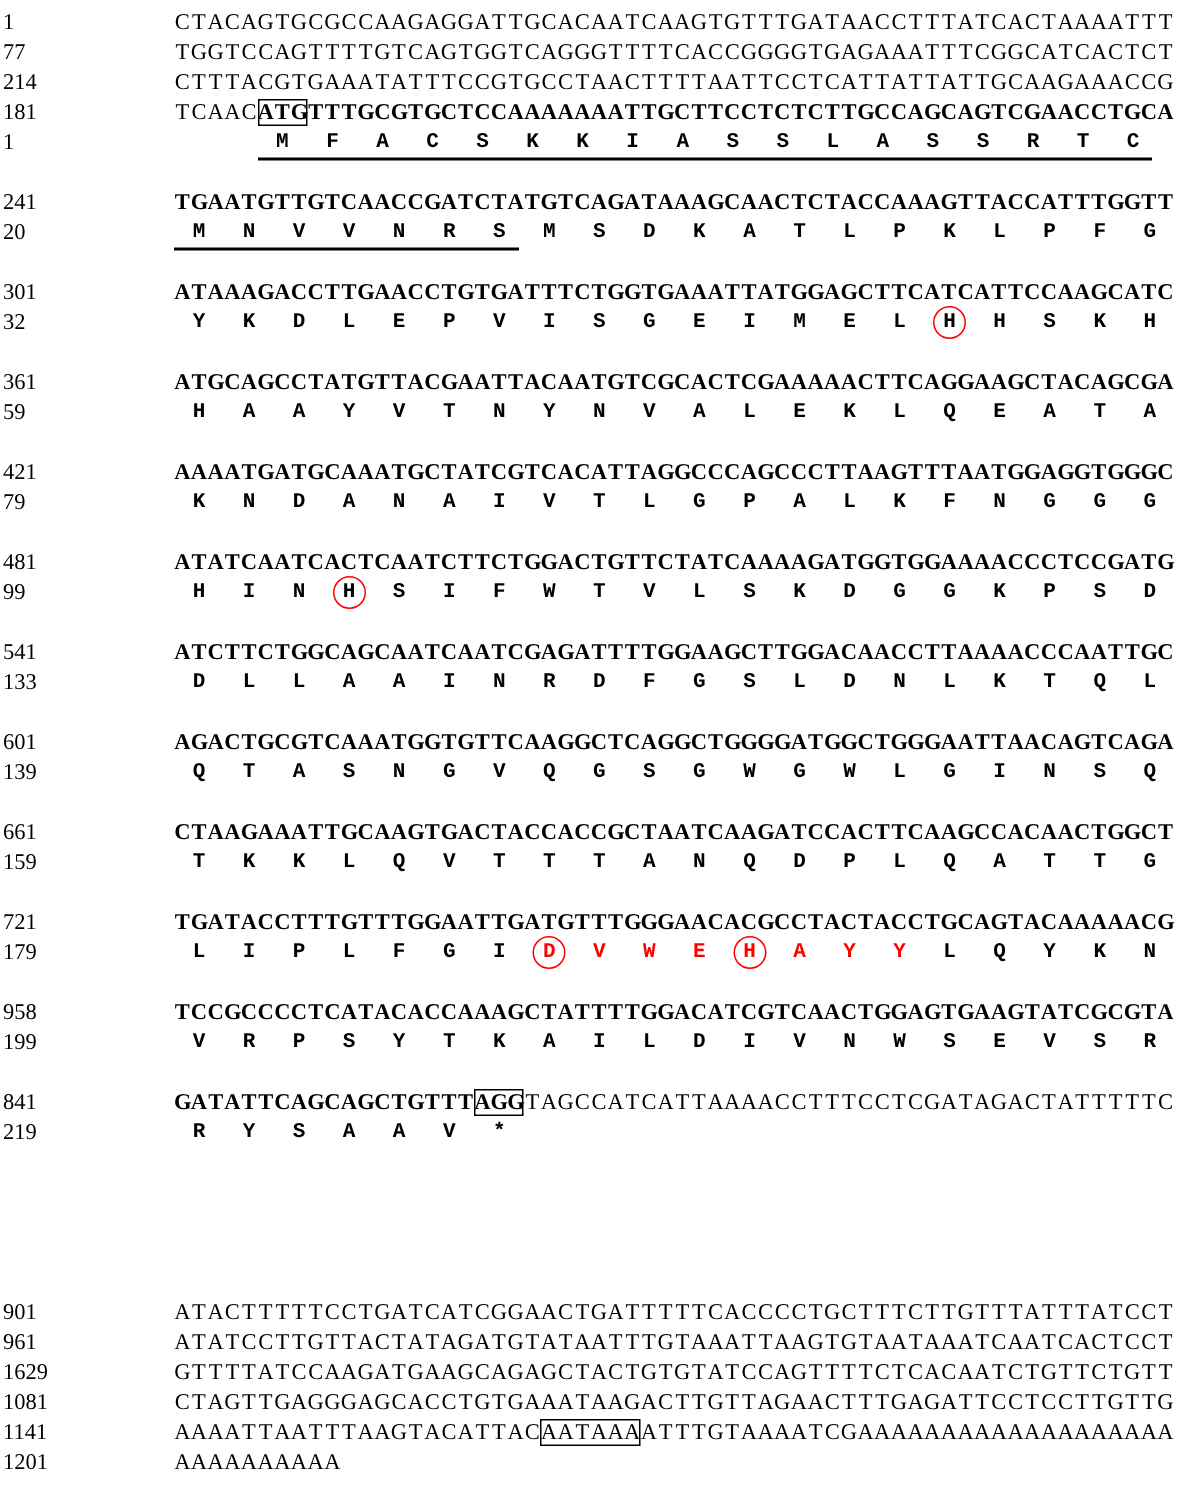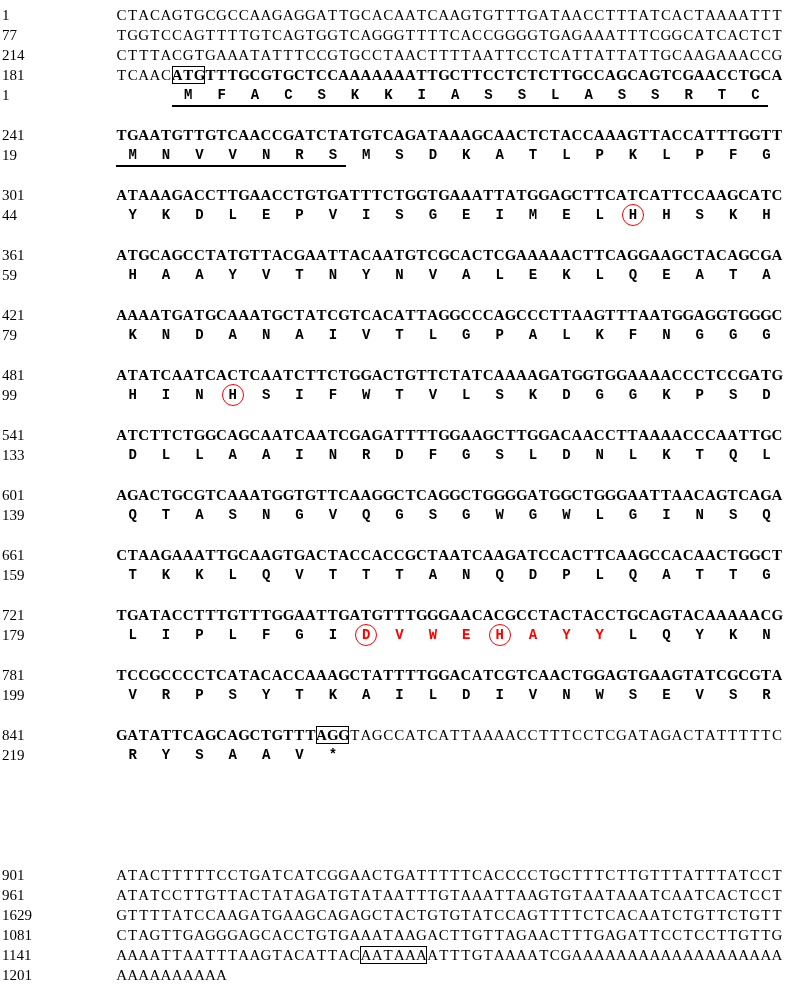--- a/index.html
+++ b/index.html
@@ -57,21 +57,21 @@
         <span class="res" style="left: 589.36px;">T</span>
         <span class="res" style="left: 622.72px;">C</span>
         <div class="uline" style="left: 55.6px; width: 596.48px; top: 19px;"></div>
       </div>
     </div>
     <div class="row" style="top: 126px; width: 788px;">
       <span class="num">241</span>
       <span class="seq"><span class="ch" style="font-weight: bold;">T</span><span class="ch" style="font-weight: bold;">G</span><span class="ch" style="font-weight: bold;">A</span><span class="ch" style="font-weight: bold;">A</span><span class="ch" style="font-weight: bold;">T</span><span class="ch" style="font-weight: bold;">G</span><span class="ch" style="font-weight: bold;">T</span><span class="ch" style="font-weight: bold;">T</span><span class="ch" style="font-weight: bold;">G</span><span class="ch" style="font-weight: bold;">T</span><span class="ch" style="font-weight: bold;">C</span><span class="ch" style="font-weight: bold;">A</span><span class="ch" style="font-weight: bold;">A</span><span class="ch" style="font-weight: bold;">C</span><span class="ch" style="font-weight: bold;">C</span><span class="ch" style="font-weight: bold;">G</span><span class="ch" style="font-weight: bold;">A</span><span class="ch" style="font-weight: bold;">T</span><span class="ch" style="font-weight: bold;">C</span><span class="ch" style="font-weight: bold;">T</span><span class="ch" style="font-weight: bold;">A</span><span class="ch" style="font-weight: bold;">T</span><span class="ch" style="font-weight: bold;">G</span><span class="ch" style="font-weight: bold;">T</span><span class="ch" style="font-weight: bold;">C</span><span class="ch" style="font-weight: bold;">A</span><span class="ch" style="font-weight: bold;">G</span><span class="ch" style="font-weight: bold;">A</span><span class="ch" style="font-weight: bold;">T</span><span class="ch" style="font-weight: bold;">A</span><span class="ch" style="font-weight: bold;">A</span><span class="ch" style="font-weight: bold;">A</span><span class="ch" style="font-weight: bold;">G</span><span class="ch" style="font-weight: bold;">C</span><span class="ch" style="font-weight: bold;">A</span><span class="ch" style="font-weight: bold;">A</span><span class="ch" style="font-weight: bold;">C</span><span class="ch" style="font-weight: bold;">T</span><span class="ch" style="font-weight: bold;">C</span><span class="ch" style="font-weight: bold;">T</span><span class="ch" style="font-weight: bold;">A</span><span class="ch" style="font-weight: bold;">C</span><span class="ch" style="font-weight: bold;">C</span><span class="ch" style="font-weight: bold;">A</span><span class="ch" style="font-weight: bold;">A</span><span class="ch" style="font-weight: bold;">A</span><span class="ch" style="font-weight: bold;">G</span><span class="ch" style="font-weight: bold;">T</span><span class="ch" style="font-weight: bold;">T</span><span class="ch" style="font-weight: bold;">A</span><span class="ch" style="font-weight: bold;">C</span><span class="ch" style="font-weight: bold;">C</span><span class="ch" style="font-weight: bold;">A</span><span class="ch" style="font-weight: bold;">T</span><span class="ch" style="font-weight: bold;">T</span><span class="ch" style="font-weight: bold;">T</span><span class="ch" style="font-weight: bold;">G</span><span class="ch" style="font-weight: bold;">G</span><span class="ch" style="font-weight: bold;">T</span><span class="ch" style="font-weight: bold;">T</span></span>
     </div>
     <div class="row" style="top: 146px; width: 788px;">
-      <span class="num">19</span>
+      <span class="num">20</span>
       <div class="aa" style="width: 680px;">
         <span class="res" style="left: 0px;">M</span>
         <span class="res" style="left: 33.36px;">N</span>
         <span class="res" style="left: 66.72px;">V</span>
         <span class="res" style="left: 100.08px;">V</span>
         <span class="res" style="left: 133.44px;">N</span>
         <span class="res" style="left: 166.8px;">R</span>
         <span class="res" style="left: 200.16px;">S</span>
         <span class="res" style="left: 233.52px;">M</span>
         <span class="res" style="left: 266.88px;">S</span>
@@ -87,21 +87,21 @@
         <span class="res" style="left: 600.48px;">F</span>
         <span class="res" style="left: 633.84px;">G</span>
         <div class="uline" style="left: 0px; width: 229.52px; top: 19px;"></div>
       </div>
     </div>
     <div class="row" style="top: 186px; width: 788px;">
       <span class="num">301</span>
       <span class="seq"><span class="ch" style="font-weight: bold;">A</span><span class="ch" style="font-weight: bold;">T</span><span class="ch" style="font-weight: bold;">A</span><span class="ch" style="font-weight: bold;">A</span><span class="ch" style="font-weight: bold;">A</span><span class="ch" style="font-weight: bold;">G</span><span class="ch" style="font-weight: bold;">A</span><span class="ch" style="font-weight: bold;">C</span><span class="ch" style="font-weight: bold;">C</span><span class="ch" style="font-weight: bold;">T</span><span class="ch" style="font-weight: bold;">T</span><span class="ch" style="font-weight: bold;">G</span><span class="ch" style="font-weight: bold;">A</span><span class="ch" style="font-weight: bold;">A</span><span class="ch" style="font-weight: bold;">C</span><span class="ch" style="font-weight: bold;">C</span><span class="ch" style="font-weight: bold;">T</span><span class="ch" style="font-weight: bold;">G</span><span class="ch" style="font-weight: bold;">T</span><span class="ch" style="font-weight: bold;">G</span><span class="ch" style="font-weight: bold;">A</span><span class="ch" style="font-weight: bold;">T</span><span class="ch" style="font-weight: bold;">T</span><span class="ch" style="font-weight: bold;">T</span><span class="ch" style="font-weight: bold;">C</span><span class="ch" style="font-weight: bold;">T</span><span class="ch" style="font-weight: bold;">G</span><span class="ch" style="font-weight: bold;">G</span><span class="ch" style="font-weight: bold;">T</span><span class="ch" style="font-weight: bold;">G</span><span class="ch" style="font-weight: bold;">A</span><span class="ch" style="font-weight: bold;">A</span><span class="ch" style="font-weight: bold;">A</span><span class="ch" style="font-weight: bold;">T</span><span class="ch" style="font-weight: bold;">T</span><span class="ch" style="font-weight: bold;">A</span><span class="ch" style="font-weight: bold;">T</span><span class="ch" style="font-weight: bold;">G</span><span class="ch" style="font-weight: bold;">G</span><span class="ch" style="font-weight: bold;">A</span><span class="ch" style="font-weight: bold;">G</span><span class="ch" style="font-weight: bold;">C</span><span class="ch" style="font-weight: bold;">T</span><span class="ch" style="font-weight: bold;">T</span><span class="ch" style="font-weight: bold;">C</span><span class="ch" style="font-weight: bold;">A</span><span class="ch" style="font-weight: bold;">T</span><span class="ch" style="font-weight: bold;">C</span><span class="ch" style="font-weight: bold;">A</span><span class="ch" style="font-weight: bold;">T</span><span class="ch" style="font-weight: bold;">T</span><span class="ch" style="font-weight: bold;">C</span><span class="ch" style="font-weight: bold;">C</span><span class="ch" style="font-weight: bold;">A</span><span class="ch" style="font-weight: bold;">A</span><span class="ch" style="font-weight: bold;">G</span><span class="ch" style="font-weight: bold;">C</span><span class="ch" style="font-weight: bold;">A</span><span class="ch" style="font-weight: bold;">T</span><span class="ch" style="font-weight: bold;">C</span></span>
     </div>
     <div class="row" style="top: 206px; width: 788px;">
-      <span class="num">44</span>
+      <span class="num">32</span>
       <div class="aa" style="width: 680px;">
         <span class="res" style="left: 0px;">Y</span>
         <span class="res" style="left: 33.36px;">K</span>
         <span class="res" style="left: 66.72px;">D</span>
         <span class="res" style="left: 100.08px;">L</span>
         <span class="res" style="left: 133.44px;">E</span>
         <span class="res" style="left: 166.8px;">P</span>
         <span class="res" style="left: 200.16px;">V</span>
         <span class="res" style="left: 233.52px;">I</span>
         <span class="res" style="left: 266.88px;">S</span>
@@ -315,21 +315,21 @@
         <span class="res red" style="left: 433.68px;">Y</span>
         <span class="res red" style="left: 467.04px;">Y</span>
         <span class="res" style="left: 500.4px;">L</span>
         <span class="res" style="left: 533.76px;">Q</span>
         <span class="res" style="left: 567.12px;">Y</span>
         <span class="res" style="left: 600.48px;">K</span>
         <span class="res" style="left: 633.84px;">N</span>
       </div>
     </div>
     <div class="row" style="top: 666px; width: 788px;">
-      <span class="num">781</span>
+      <span class="num">958</span>
       <span class="seq"><span class="ch" style="font-weight: bold;">T</span><span class="ch" style="font-weight: bold;">C</span><span class="ch" style="font-weight: bold;">C</span><span class="ch" style="font-weight: bold;">G</span><span class="ch" style="font-weight: bold;">C</span><span class="ch" style="font-weight: bold;">C</span><span class="ch" style="font-weight: bold;">C</span><span class="ch" style="font-weight: bold;">C</span><span class="ch" style="font-weight: bold;">T</span><span class="ch" style="font-weight: bold;">C</span><span class="ch" style="font-weight: bold;">A</span><span class="ch" style="font-weight: bold;">T</span><span class="ch" style="font-weight: bold;">A</span><span class="ch" style="font-weight: bold;">C</span><span class="ch" style="font-weight: bold;">A</span><span class="ch" style="font-weight: bold;">C</span><span class="ch" style="font-weight: bold;">C</span><span class="ch" style="font-weight: bold;">A</span><span class="ch" style="font-weight: bold;">A</span><span class="ch" style="font-weight: bold;">A</span><span class="ch" style="font-weight: bold;">G</span><span class="ch" style="font-weight: bold;">C</span><span class="ch" style="font-weight: bold;">T</span><span class="ch" style="font-weight: bold;">A</span><span class="ch" style="font-weight: bold;">T</span><span class="ch" style="font-weight: bold;">T</span><span class="ch" style="font-weight: bold;">T</span><span class="ch" style="font-weight: bold;">T</span><span class="ch" style="font-weight: bold;">G</span><span class="ch" style="font-weight: bold;">G</span><span class="ch" style="font-weight: bold;">A</span><span class="ch" style="font-weight: bold;">C</span><span class="ch" style="font-weight: bold;">A</span><span class="ch" style="font-weight: bold;">T</span><span class="ch" style="font-weight: bold;">C</span><span class="ch" style="font-weight: bold;">G</span><span class="ch" style="font-weight: bold;">T</span><span class="ch" style="font-weight: bold;">C</span><span class="ch" style="font-weight: bold;">A</span><span class="ch" style="font-weight: bold;">A</span><span class="ch" style="font-weight: bold;">C</span><span class="ch" style="font-weight: bold;">T</span><span class="ch" style="font-weight: bold;">G</span><span class="ch" style="font-weight: bold;">G</span><span class="ch" style="font-weight: bold;">A</span><span class="ch" style="font-weight: bold;">G</span><span class="ch" style="font-weight: bold;">T</span><span class="ch" style="font-weight: bold;">G</span><span class="ch" style="font-weight: bold;">A</span><span class="ch" style="font-weight: bold;">A</span><span class="ch" style="font-weight: bold;">G</span><span class="ch" style="font-weight: bold;">T</span><span class="ch" style="font-weight: bold;">A</span><span class="ch" style="font-weight: bold;">T</span><span class="ch" style="font-weight: bold;">C</span><span class="ch" style="font-weight: bold;">G</span><span class="ch" style="font-weight: bold;">C</span><span class="ch" style="font-weight: bold;">G</span><span class="ch" style="font-weight: bold;">T</span><span class="ch" style="font-weight: bold;">A</span></span>
     </div>
     <div class="row" style="top: 686px; width: 788px;">
       <span class="num">199</span>
       <div class="aa" style="width: 680px;">
         <span class="res" style="left: 0px;">V</span>
         <span class="res" style="left: 33.36px;">R</span>
         <span class="res" style="left: 66.72px;">P</span>
         <span class="res" style="left: 100.08px;">S</span>
         <span class="res" style="left: 133.44px;">Y</span>

